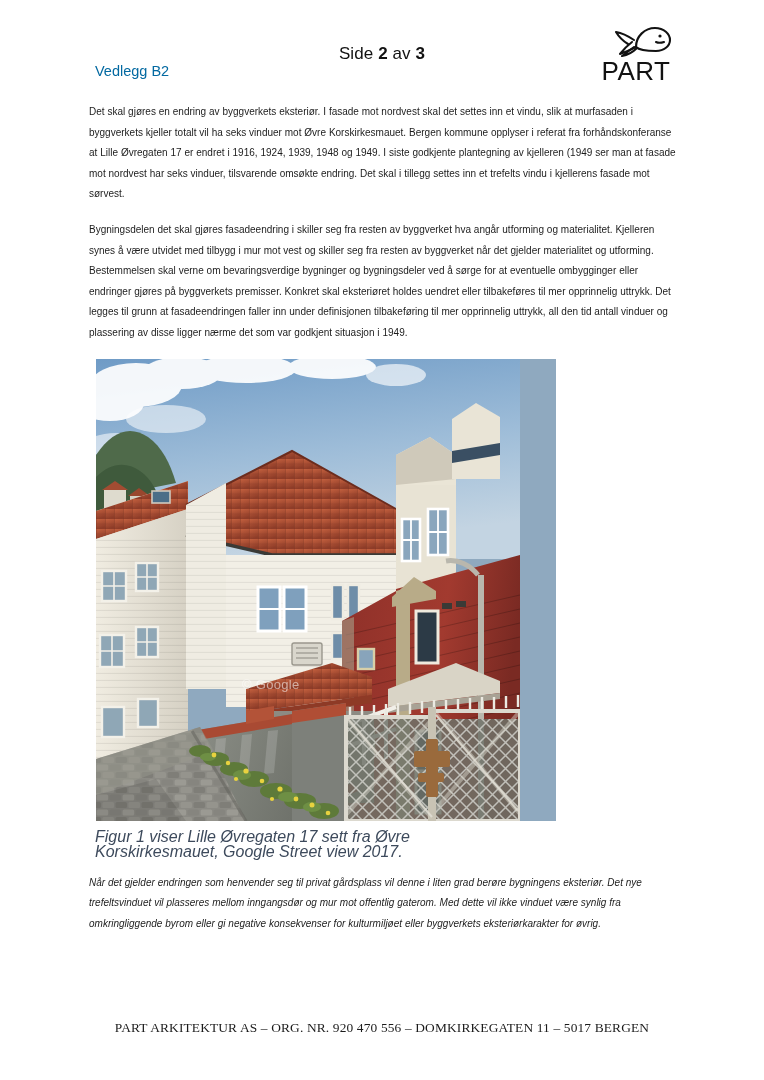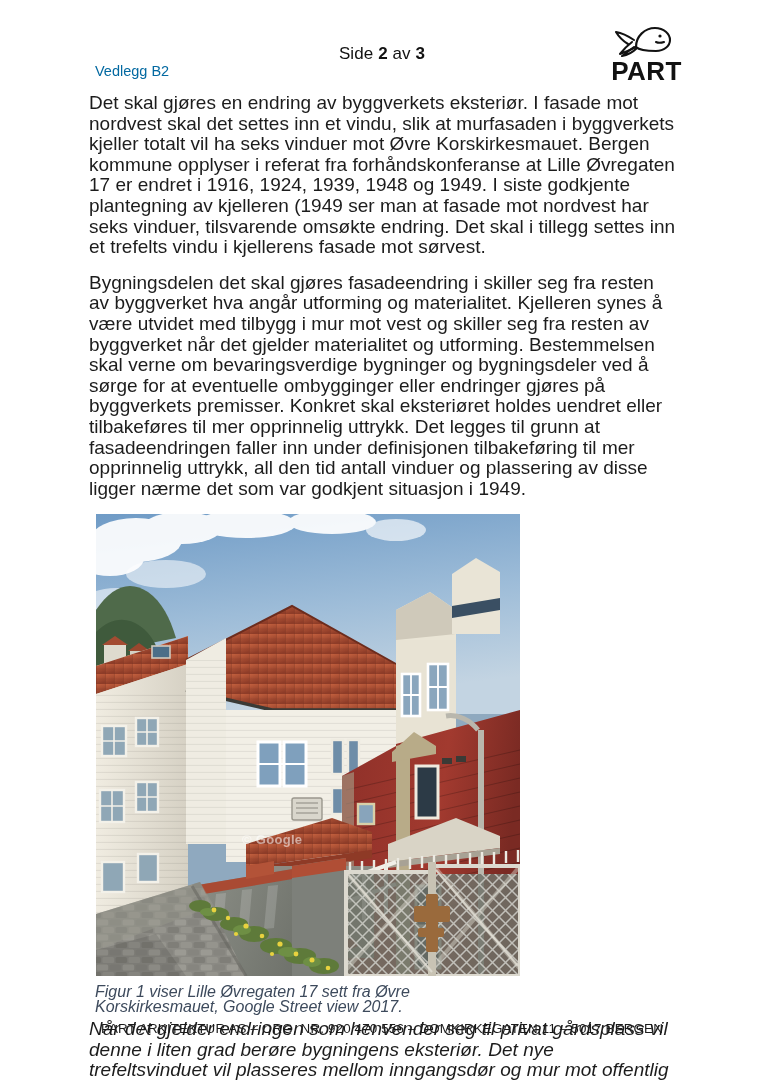--- a/index.html
+++ b/index.html
@@ -40,51 +40,50 @@
 
   .logo {
     position: absolute;
     right: 82px;
     top: 21px;
     width: 92px;
     height: 64px;
   }
   .logo svg { display: block; }
   .logo-word {
-    text-align: right;
+    text-align: center;
     font-family: "Liberation Sans", sans-serif;
-    font-weight: 700;
+    font-weight: 400;
     font-size: 26px;
     letter-spacing: 0.5px;
     line-height: 26px;
     color: #121212;
     margin-top: -1px;
   }
 
   
   .content { position: absolute; left: 89px; top: 88px; width: 588px; }
 
   p.body {
-    font-size: 19px;
+    font-size: 10px;
     line-height: 20.6px;
-    margin: 5px 0 15px 0;
+    margin: 14px 0 15px 0;
     color: #1c1c1c;
     text-align: left;
     word-spacing: .1px;
   }
 
   
   .figure { margin: 7px 0 0 7px; width: 424px; }
   .photo {
     position: relative;
-    width: 424px;
+    width: 460px;
     height: 462px;
     overflow: hidden;
     background: #8fa9bf;
-    font-weight: bold;
   }
   .photo * { position: absolute; }
 
   .caption {
     margin-top: 8px;
     margin-left: -1px;
     font-size: 16px;
     font-style: italic;
     color: #3d4a5c;
     line-height: 15px;
@@ -94,20 +93,21 @@
 
   
   .footer {
     position: absolute;
     left: 0; right: 0;
     bottom: 44px;
     text-align: center;
     font-size: 13.4px;
     letter-spacing: .15px;
     color: #1b1b1b;
+    font-family: Liberation Serif, serif;
   }
 </style>
 </head>
 <body>
 
 <div class="page">
 
   <div class="header">
 
     <div class="page-number">

